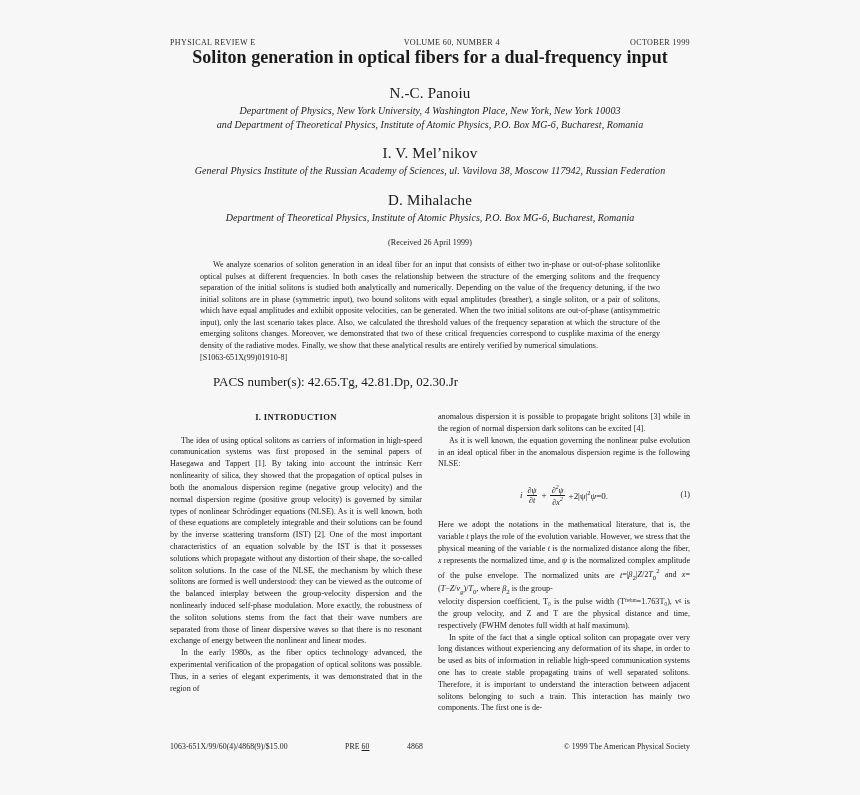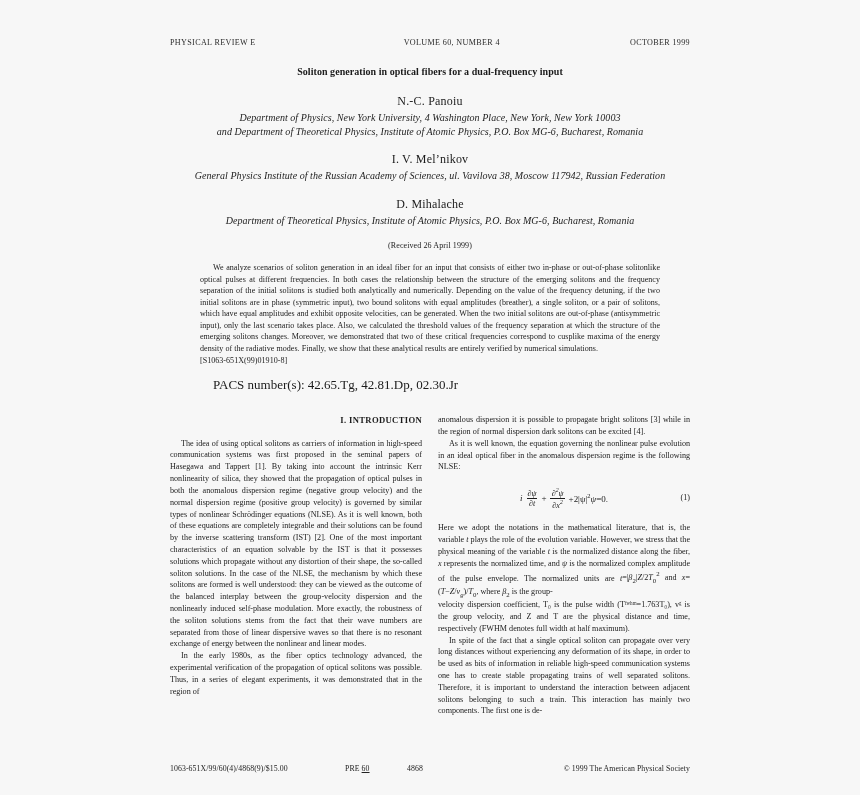--- a/index.html
+++ b/index.html
@@ -31,33 +31,32 @@
     font-size: 8.1px;
     letter-spacing: 0.35px;
     color: #2b2b2b;
     width: 520px;
   }
   .running-head .rh-center { margin-left: 18px; }
 
   
   .title {
     text-align: center;
-    font-size: 10px;
+    font-size: 18px;
     font-weight: bold;
-    margin-top: 19px;
     width: 520px;
     letter-spacing: 0.05px;
   }
 
   
   .author-block { width: 520px; text-align: center; }
   .author-block.first { margin-top: 17px; }
   .author-block.subsequent { margin-top: 14px; }
   .author-names {
-    font-size: 12px;
+    font-size: 15px;
     letter-spacing: 0.2px;
     margin-bottom: 2px;
   }
   .affil {
     font-size: 10px;
     font-style: italic;
     line-height: 1.35;
     letter-spacing: 0.05px;
     white-space: nowrap;
     color: #232323;
@@ -101,21 +100,21 @@
     width: 252px;
     font-size: 8.15px;
     line-height: 1.45;
     text-align: justify;
     text-justify: inter-word;
     letter-spacing: -0.01px;
   }
   .col p { margin: 0; text-indent: 11px; }
   .col p.noindent { text-indent: 0; }
   .section-head {
-    text-align: right;
+    text-align: center;
     font-weight: bold;
     font-size: 8.6px;
     letter-spacing: 0.35px;
     margin-bottom: 11px;
   }
 
   
   .equation {
     display: flex;
     align-items: center;
@@ -148,21 +147,21 @@
     font-style: normal;
     font-size: 8.15px;
   }
   .up { vertical-align: super; font-size: 0.72em; }
   .rm { font-style: normal; }
 
   
   .footer {
     position: absolute;
     left: 170px;
-    top: 764px;
+    top: 742px;
     width: 520px;
     display: flex;
     align-items: baseline;
     font-size: 7.8px;
     letter-spacing: 0.08px;
     color: #222;
   }
   .footer .f-left { width: 175px; }
   .footer .f-mid { width: 62px; text-align: left; }
   .footer .f-mid u { text-decoration: underline; }

